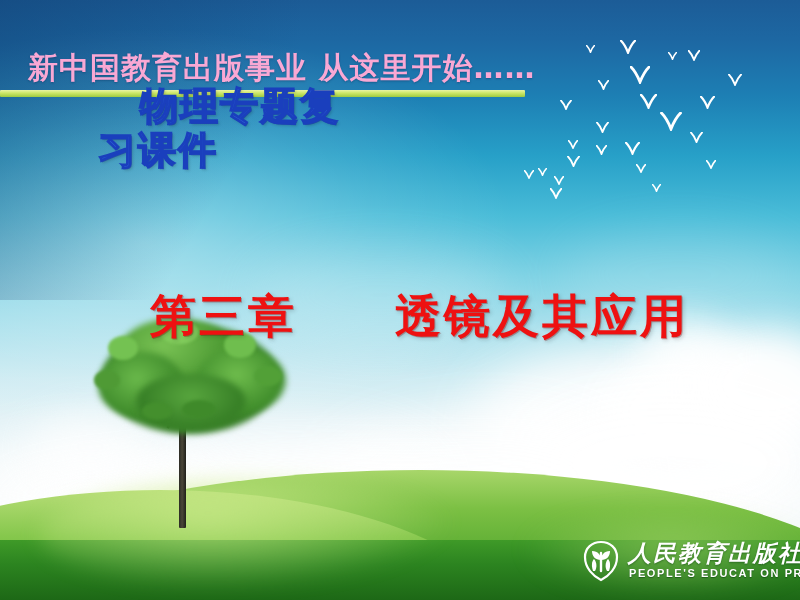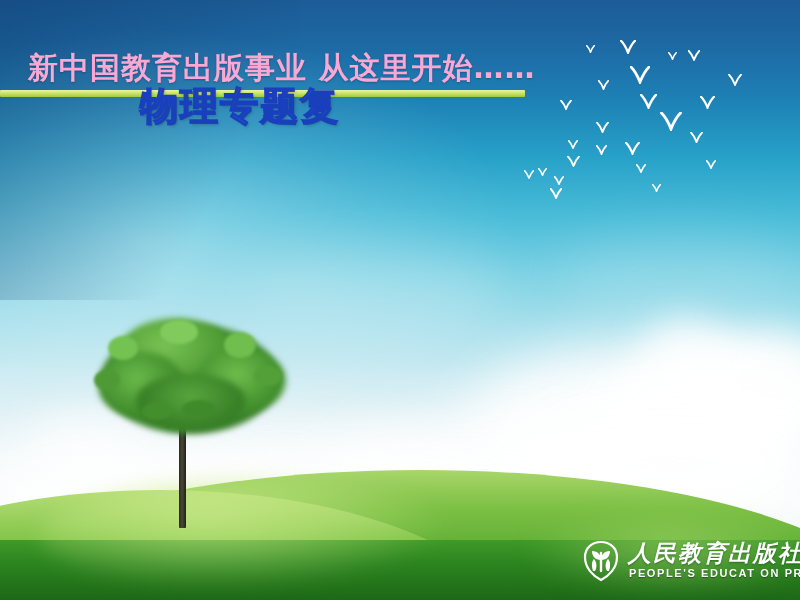--- a/index.html
+++ b/index.html
@@ -423,22 +423,24 @@
           <path d="M1 1 C5 5 8 11 10 16 C12 11 15 5 19 1" stroke="#fff" stroke-width="3.6" fill="none" stroke-linecap="round"></path>
         </svg>
       </div>
   </div>
 
   <div class="header-cn">新中国教育出版事业  从这里开始……</div>
   <div class="header-rule"></div>
 
   <div class="wordart">
     <span class="l1">物理专题复</span>
+    <span class="l2">习课件</span>
   </div>
 
+  <div class="main-title">第三章　　透镜及其应用</div>
 
   <div class="logo">
     <div class="logo-mark">
       <svg width="38" height="42" viewBox="0 0 38 42">
         <path d="M19 2 C10 2 3 8 3 17 C3 28 11 36 19 40 C27 36 35 28 35 17 C35 8 28 2 19 2 Z" fill="none" stroke="#ffffff" stroke-width="2.2"></path>
         <path d="M19 31 C19 23 19 18 19 13" stroke="#ffffff" stroke-width="2.4" fill="none" stroke-linecap="round"></path>
         <path d="M19 20 C13 20 10 16 10 11 C16 11 19 15 19 20 Z" fill="#ffffff"></path>
         <path d="M19 20 C25 20 28 16 28 11 C22 11 19 15 19 20 Z" fill="#ffffff"></path>
         <path d="M11 31 C9 25 10 21 12 19 C15 22 15 28 13 31 Z" fill="#ffffff"></path>
         <path d="M27 31 C29 25 28 21 26 19 C23 22 23 28 25 31 Z" fill="#ffffff"></path>

